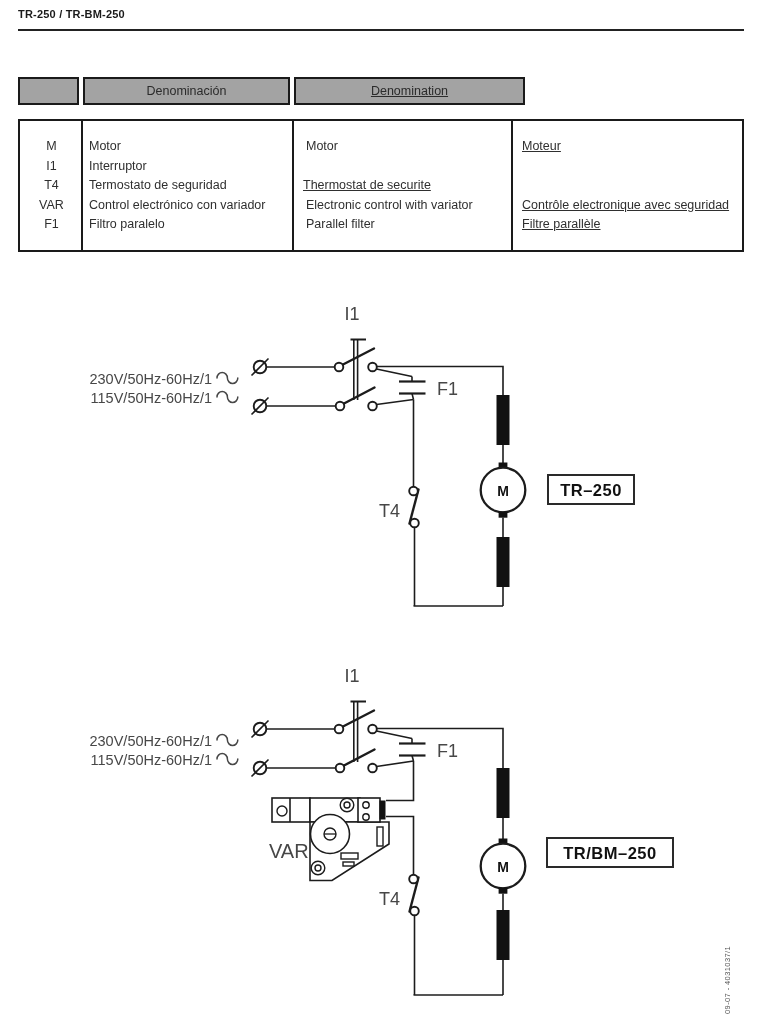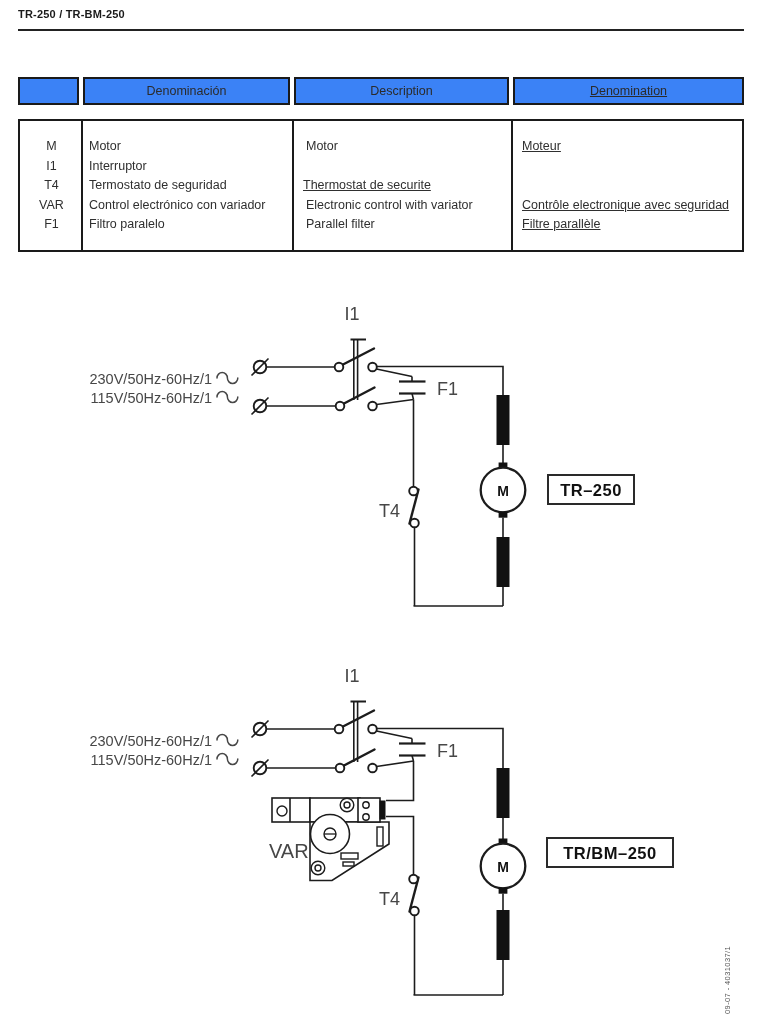--- a/index.html
+++ b/index.html
@@ -3,21 +3,21 @@
 <meta charset="utf-8">
 <style>
   html,body{margin:0;padding:0;background:#ffffff;}
   .page{position:relative;width:761px;height:1024px;background:#ffffff;overflow:hidden;
         font-family:"Liberation Sans","DejaVu Sans",sans-serif;color:#2b2b2b;}
   .doc-title{position:absolute;left:18px;top:8px;font-size:11px;font-weight:bold;color:#1a1a1a;letter-spacing:.2px;}
   .title-rule{position:absolute;left:18px;top:29px;width:726px;height:2px;background:#222;}
 
   
   .tbl-head{position:absolute;left:18px;top:77px;width:726px;display:flex;gap:4px;}
-  .tbl-head .hcell{box-sizing:border-box;height:28px;background:#3b82f6;border:2px solid #1a1a1a;
+  .tbl-head .hcell{box-sizing:border-box;height:28px;background:#a3a3a3;border:2px solid #1a1a1a;
                    display:flex;align-items:center;justify-content:center;font-size:12.5px;color:#2b2b2b;}
   .hc1{width:61px;} .hc2{width:207px;} .hc3{width:215px;} .hc4{width:231px;text-decoration:underline;}
 
   .tbl-body{position:absolute;left:18px;top:119px;width:726px;height:133px;box-sizing:border-box;
             border:2px solid #1a1a1a;background:#fff;}
   .vsep{position:absolute;top:0;bottom:0;width:2px;background:#1a1a1a;}
   .vsep.s1{left:61px;} .vsep.s2{left:272px;} .vsep.s3{left:491px;}
   .rows{position:absolute;left:0;top:0;right:0;padding-top:16px;}
   .t-row{display:grid;grid-template-columns:63px 211px 219px auto;height:19.5px;line-height:19.5px;
          font-size:12.5px;color:#2f2f2f;}
@@ -49,21 +49,20 @@
 <body>
 
 <div class="page">
 
   <div class="doc-title">TR-250 / TR-BM-250</div>
   <div class="title-rule"></div>
 
   <div class="tbl-head">
     <div class="hcell hc1"></div>
     <div class="hcell hc2">Denominación</div>
-    <div class="hcell hc3">Description</div>
     <div class="hcell hc4">Denomination</div>
   </div>
 
   <div class="tbl-body">
     <div class="vsep s1"></div>
     <div class="vsep s2"></div>
     <div class="vsep s3"></div>
     <div class="rows">
       <div class="t-row">
         <span class="c-sym">M</span>

